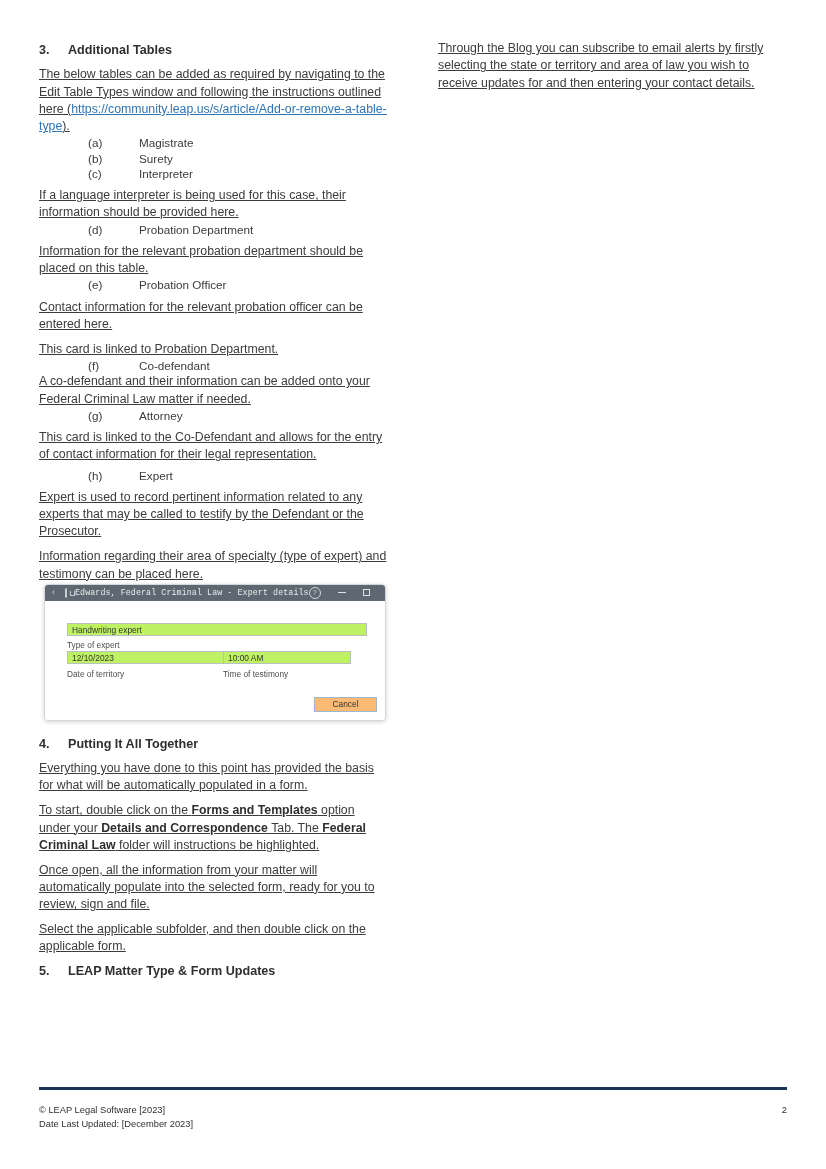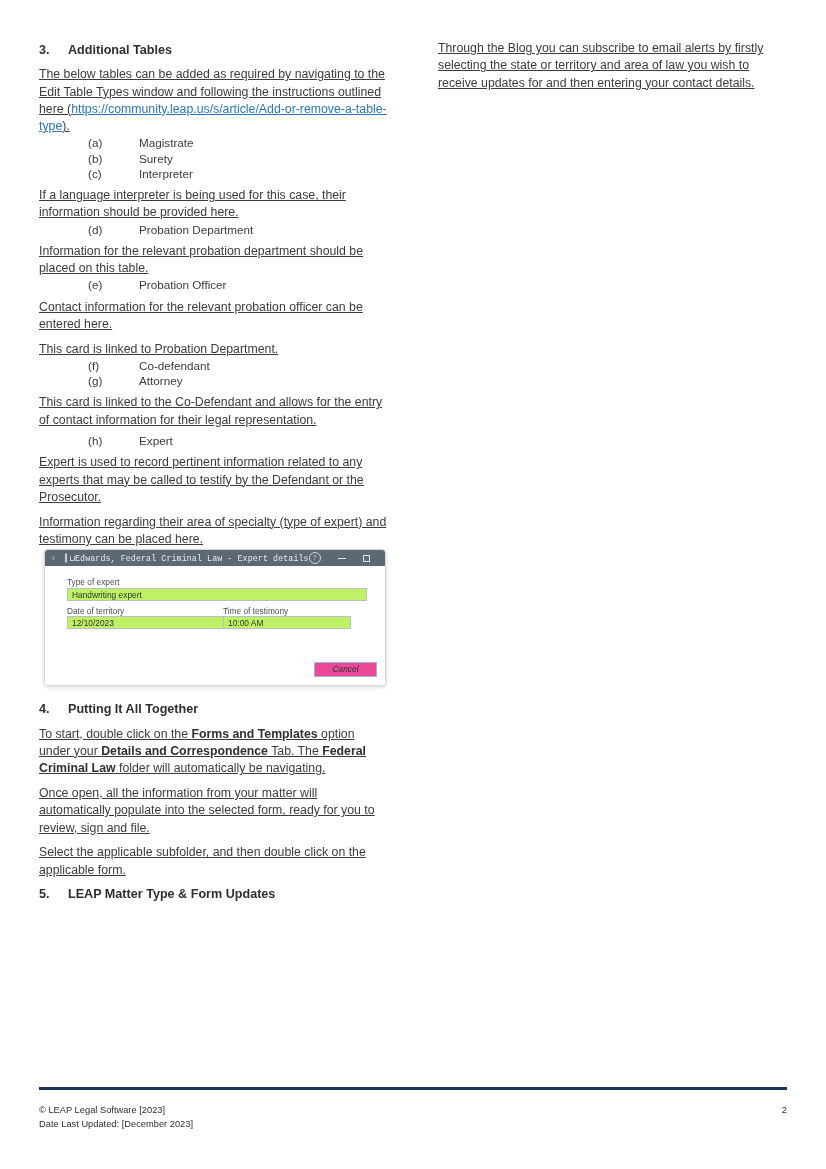--- a/index.html
+++ b/index.html
@@ -32,27 +32,27 @@
   .tb-ic::after{content:"";position:absolute;left:4px;top:2px;width:3px;height:4px;
          border:1px solid #c7ccd1;border-top:none;}
   .tb-title{white-space:nowrap;letter-spacing:.1px;font-family:Liberation Mono, monospace;}
   .tb-ctrls{margin-left:auto;display:flex;align-items:center;gap:17px;}
   .tb-help{width:10px;height:10px;border:1px solid #cfd4d8;border-radius:50%;font-size:7px;
          line-height:10px;text-align:center;color:#cfd4d8;}
   .tb-min{width:8px;height:1px;background:#dfe3e6;}
   .tb-max{width:7px;height:7px;border:1px solid #dfe3e6;box-sizing:border-box;}
   .tb-x{font-size:9px;line-height:1;color:#dfe3e6;}
   .dbody{position:absolute;left:0;top:16px;right:0;bottom:0;background:#fff;}
-  .flabel{position:absolute;font-size:8.3px;color:#4f4f4f;line-height:10px;}
+  .flabel{position:absolute;font-size:8.3px;color:#4f4f4f;line-height:10px;margin-top:28px;}
   .fin{position:absolute;height:13px;box-sizing:border-box;border:1px solid #b9bfc5;background:#bef264;
        font-size:8.4px;line-height:11px;color:#333;padding:1px 0 0 4px;}
   .dbtn{position:absolute;height:15px;box-sizing:border-box;font-size:8.4px;line-height:13px;
         text-align:center;}
   .dbtn.ok{background:#1f3e66;color:#fff;border:1px solid #15803d;margin-top:24px;}
-  .dbtn.cancel{background:#ec4899;color:#333;border:1px solid #9db8cc;font-style:italic;}
+  .dbtn.cancel{background:#fdba74;color:#333;border:1px solid #9db8cc;}
 
   
   .rule{position:absolute;left:39px;right:39px;top:1087px;height:2.5px;background:#1c3556;}
   .footer{position:absolute;left:39px;right:39px;top:1104px;font-size:9.3px;line-height:13.5px;
           color:#2f2f2f;}
   .pagenum{position:absolute;right:0;top:0;}
 </style>
 </head>
 <body>
 
@@ -100,20 +100,21 @@
 
     <p>Contact information for the relevant probation officer can be entered here.</p>
 
     <p class="mb0">This card is linked to Probation Department.</p>
     <div class="list mb0">
       <div class="li">
         <span class="letter">(f)</span>
         <span>Co-defendant</span>
       </div>
     </div>
+    <p class="mb0">A co-defendant and their information can be added onto your Federal Criminal Law matter if needed.</p>
     <div class="list">
       <div class="li">
         <span class="letter">(g)</span>
         <span>Attorney</span>
       </div>
     </div>
 
     <p class="mb4">This card is linked to the Co-Defendant and allows for the entry of contact information for their legal representation.</p>
     <div class="list">
       <div class="li">
@@ -147,22 +148,23 @@
         <div class="dbtn ok" style="left:199px;top:96px;width:64px">OK</div>
         <div class="dbtn cancel" style="left:269px;top:96px;width:63px">Cancel</div>
       </div>
     </div>
 
     <div class="h">
       <span class="hnum">4.</span>
       <span>Putting It All Together</span>
     </div>
 
+    <p>Everything you have done to this point has provided the basis for what will be automatically populated in a form.</p>
 
-    <p><span>To start, double click on the </span><b>Forms and Templates</b><span> option under your </span><b>Details and Correspondence</b><span> Tab. The </span><b>Federal Criminal Law</b><span> folder will automatically be navigating.</span></p>
+    <p><span>To start, double click on the </span><b>Forms and Templates</b><span> option under your </span><b>Details and Correspondence</b><span> Tab. The </span><b>Federal Criminal Law</b><span> folder will instructions be highlighted.</span></p>
 
     <p>Once open, all the information from your matter will automatically populate into the selected form, ready for you to review, sign and file.</p>
     <p>Select the applicable subfolder, and then double click on the applicable form.</p>
 
     <div class="h">
       <span class="hnum">5.</span>
       <span>LEAP Matter Type &amp; Form Updates</span>
     </div>
 
 

